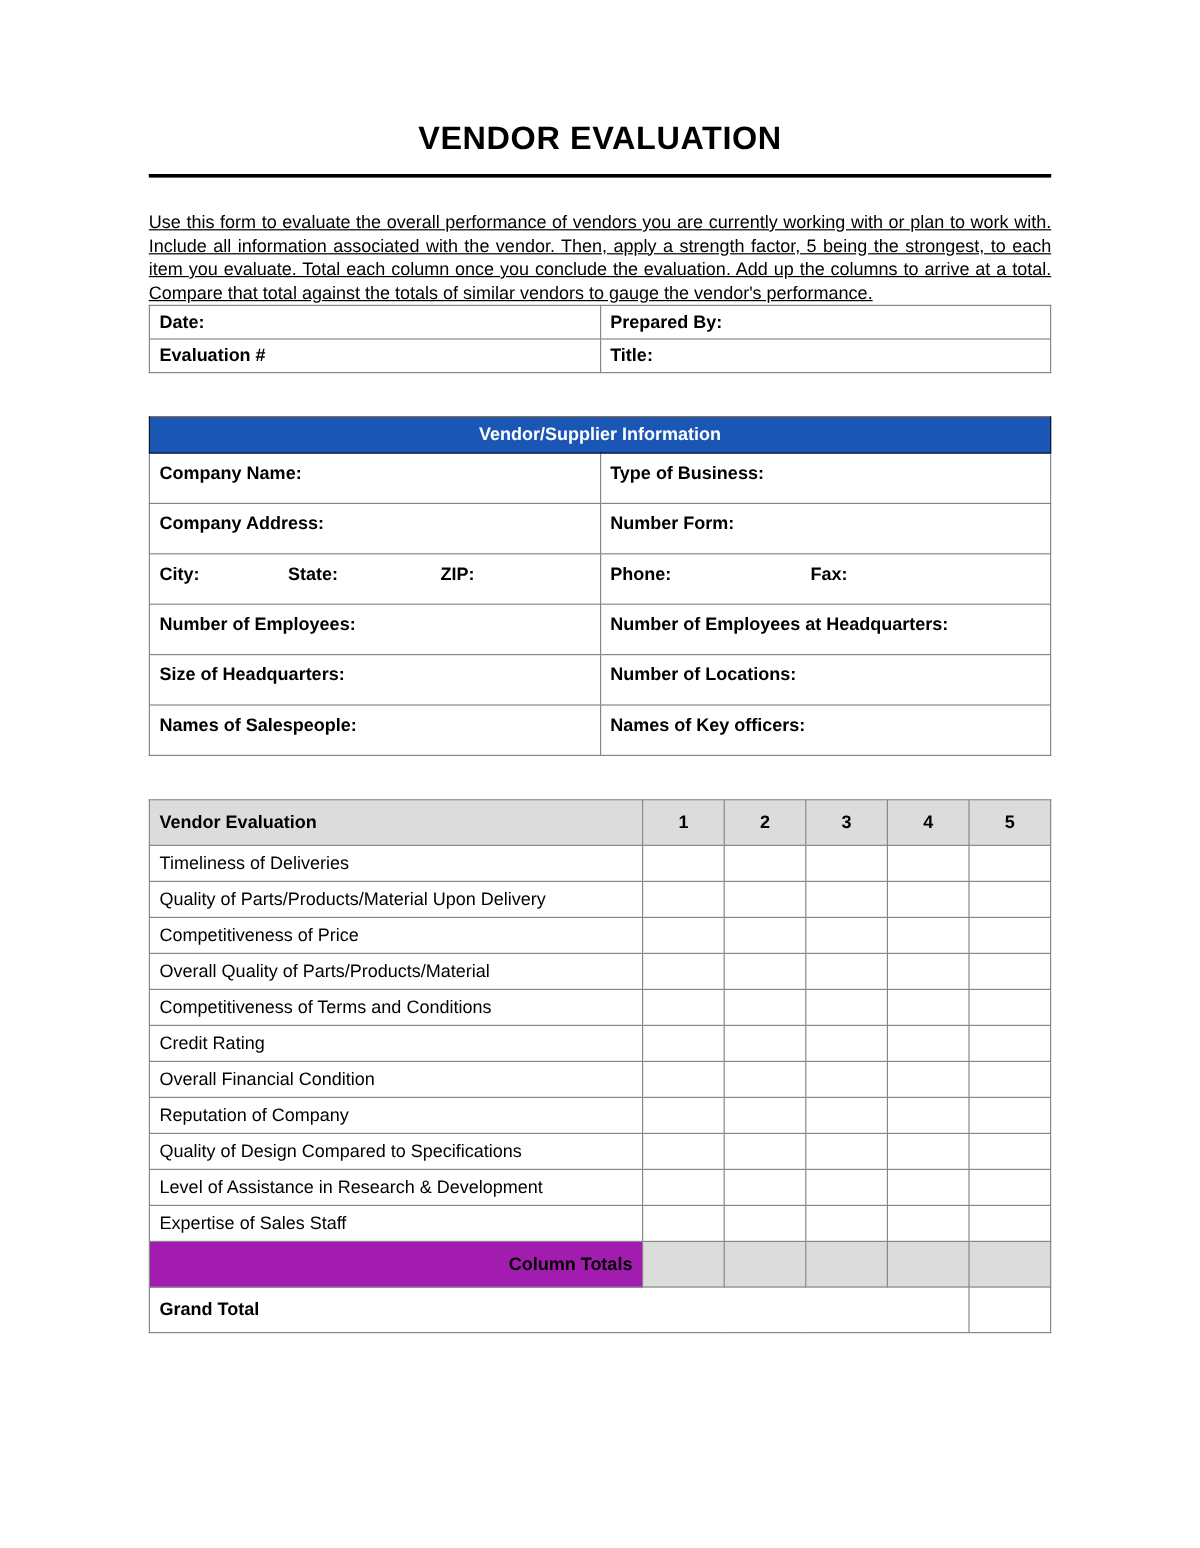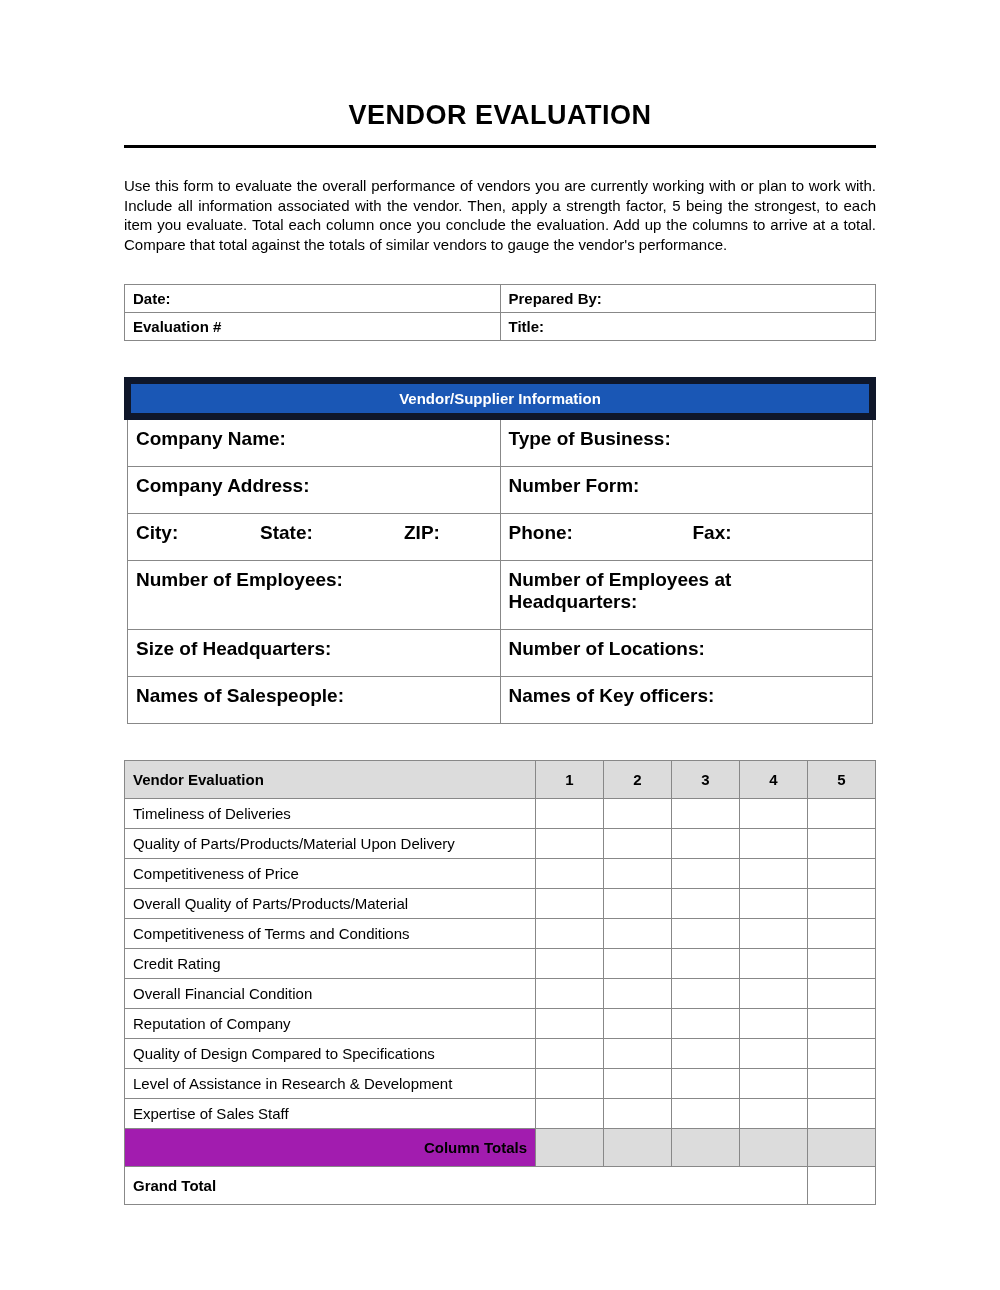--- a/index.html
+++ b/index.html
@@ -23,21 +23,21 @@
     font-weight: bold;
     letter-spacing: 0.5px;
     padding-bottom: 14px;
     border-bottom: 3px solid #000;
     margin-bottom: 28px;
   }
   .intro {
     font-size: 15px;
     line-height: 1.3;
     text-align: justify;
-    margin-bottom: 30px;
+    text-decoration: underline;
   }
   table {
     width: 100%;
     border-collapse: collapse;
   }
   .meta-table td {
     border: 1px solid #888;
     padding: 5px 8px;
     font-size: 15px;
     font-weight: bold;
@@ -50,27 +50,27 @@
     text-align: center;
     font-weight: bold;
     font-size: 15px;
     padding: 6px 4px;
   }
   .info-table td {
     border-left: 1px solid #888;
     border-right: 1px solid #888;
     border-bottom: 1px solid #888;
     padding: 8px 8px 16px 8px;
-    font-size: 19px;
+    font-size: 15px;
     font-weight: bold;
     vertical-align: top;
   }
   .info-table .inner {
     display: flex;
-    gap: 24px;
+    gap: 7px;
   }
   .info-table .inner > span { white-space: nowrap; }
 
   .eval-table th, .eval-table td {
     border: 1px solid #888;
     font-size: 15px;
   }
   .eval-table thead th {
     background: #dcdcdc;
     font-weight: bold;
@@ -122,21 +122,21 @@
       <td>Title:</td>
     </tr>
   </tbody>
     </table>
 
   <div class="gap"></div>
 
   <table class="info-table">
     <tbody>
         <tr>
-      <td colspan="2" class="hdr" style="border:7px solid #0f172a;">Vendor/Supplier Information</td>
+      <td colspan="2" class="hdr" style="border:1px solid #0f172a;">Vendor/Supplier Information</td>
     </tr>
     <tr>
       <td style="width:50%">Company Name:</td>
       <td style="width:50%">Type of Business:</td>
     </tr>
     <tr>
       <td>Company Address:</td>
       <td>Number Form:</td>
     </tr>
     <tr>

